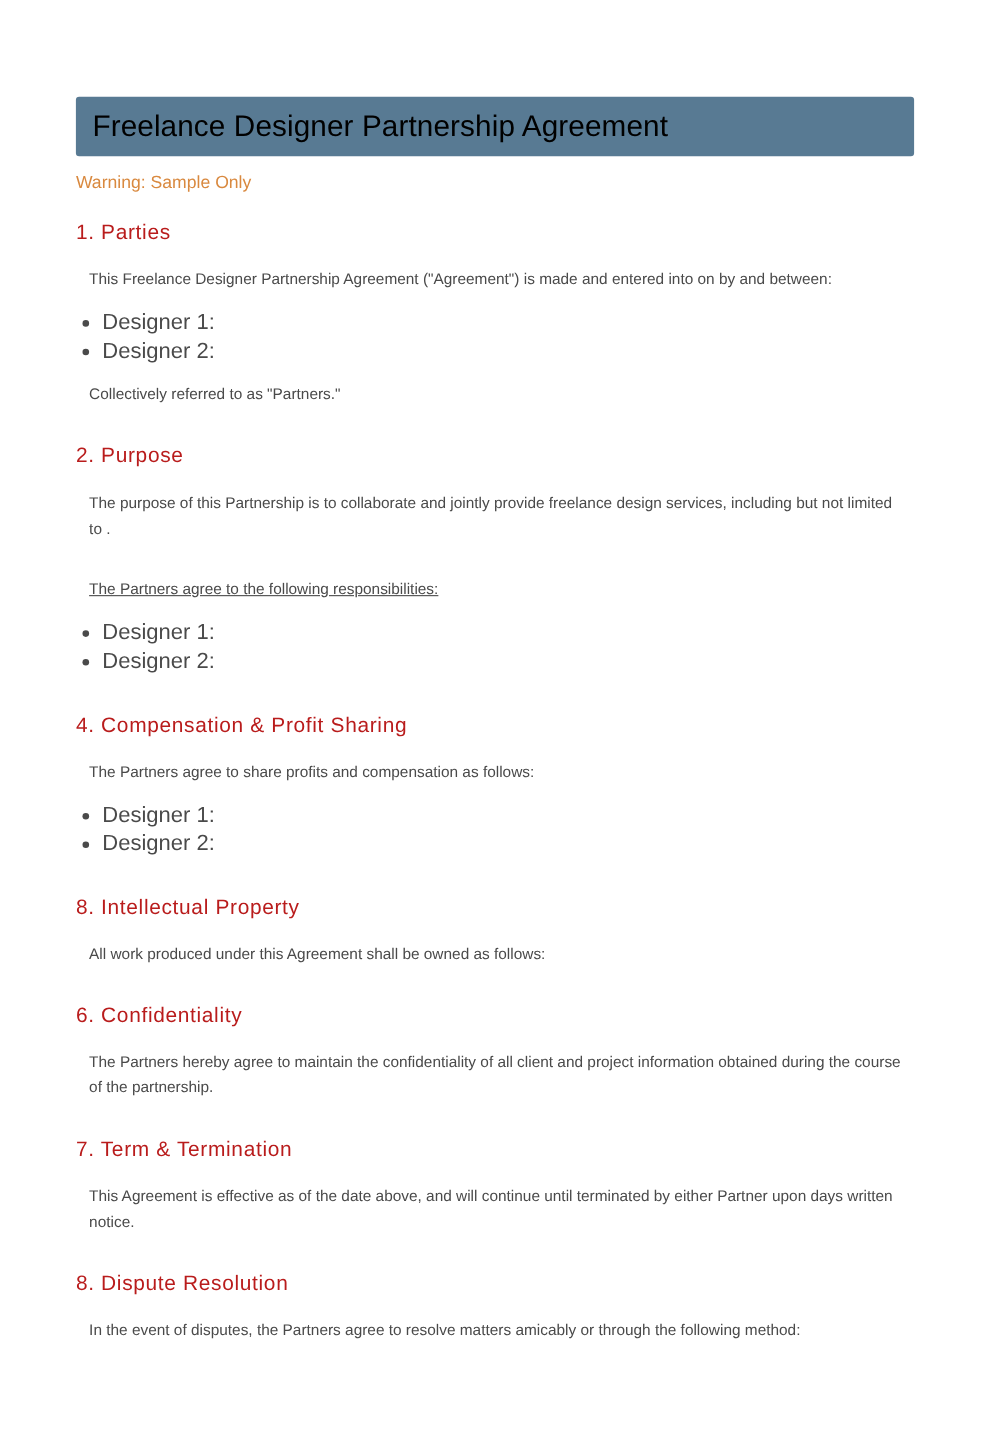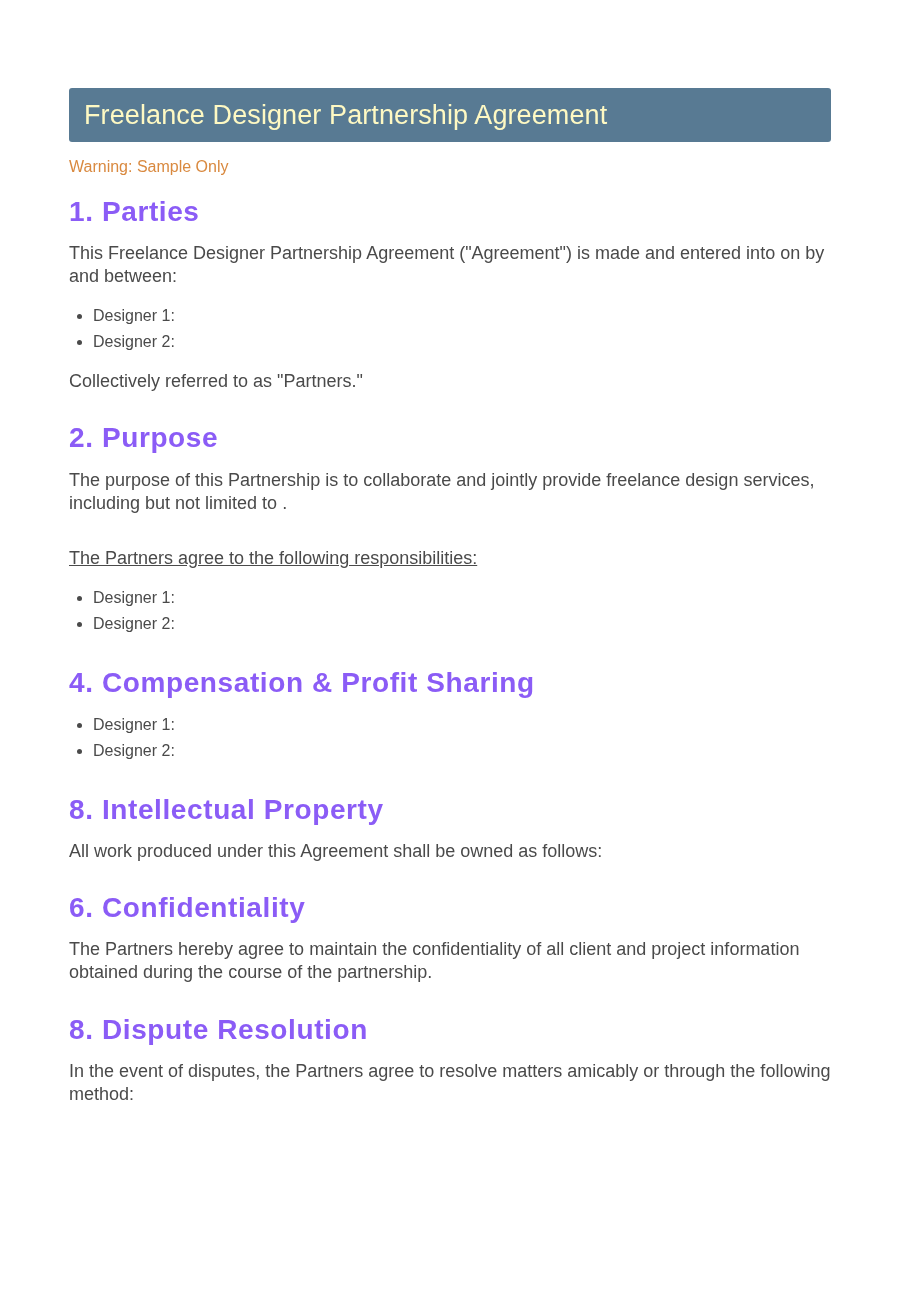--- a/index.html
+++ b/index.html
@@ -23,52 +23,52 @@
       background: #587a93;
       border-radius: 3px;
       height: 54px;
       display: flex;
       align-items: center;
       padding: 0 15px;
       box-sizing: border-box;
     }
     .title-bar h1 {
       margin: 0;
-      color: #fef9c3;
+      color: #000000;
       font-weight: normal;
       font-size: 27px;
       letter-spacing: 0.1px;
     }
     .warning {
       margin: 16px 0 0 0;
       color: #d9893f;
       font-size: 16px;
       line-height: 18px;
     }
     .section h2 {
       margin: 0;
-      font-size: 28px;
-      font-weight: bold;
-      color: #8b5cf6;
+      font-size: 19px;
+      font-weight: normal;
+      color: #b91c1c;
       letter-spacing: 0.6px;
       line-height: 28px;
     }
     .section p {
-      margin: 0;
-      font-size: 18px;
+      margin: 12px;
+      font-size: 14px;
       line-height: 23px;
       color: #4a4a4a;
     }
     .section ul {
       margin: 0;
       padding-left: 24px;
       list-style: disc;
     }
     .section li {
-      font-size: 16px;
+      font-size: 20px;
       line-height: 26px;
       color: #4a4a4a;
     }
   </style>
 </head>
 <body>
 
 <div class="page">
 
   <div class="title-bar">
@@ -95,35 +95,40 @@
   <div class="section" style="margin-top:32px;">
     <p style="margin-top:16px;text-decoration:underline;">The Partners agree to the following responsibilities:</p>
     <ul style="margin-top:15px;">
       <li>Designer 1:</li>
       <li>Designer 2:</li>
     </ul>
   </div>
 
   <div class="section" style="margin-top:32px;">
     <h2>4. Compensation &amp; Profit Sharing</h2>
+    <p style="margin-top:16px;">The Partners agree to share profits and compensation as follows:</p>
     <ul style="margin-top:15px;">
       <li>Designer 1:</li>
       <li>Designer 2:</li>
     </ul>
   </div>
 
   <div class="section" style="margin-top:32px;">
     <h2>8. Intellectual Property</h2>
     <p style="margin-top:16px;">All work produced under this Agreement shall be owned as follows:</p>
   </div>
 
   <div class="section" style="margin-top:31px;">
     <h2>6. Confidentiality</h2>
     <p style="margin-top:16px;">The Partners hereby agree to maintain the confidentiality of all client and project information obtained during the course of the partnership.</p>
   </div>
 
+  <div class="section" style="margin-top:32px;">
+    <h2>7. Term &amp; Termination</h2>
+    <p style="margin-top:16px;">This Agreement is effective as of the date above, and will continue until terminated by either Partner upon days written notice.</p>
+  </div>
 
   <div class="section" style="margin-top:32px;">
     <h2>8. Dispute Resolution</h2>
     <p style="margin-top:16px;">In the event of disputes, the Partners agree to resolve matters amicably or through the following method:</p>
   </div>
 
 </div>
 
 </body></html>

